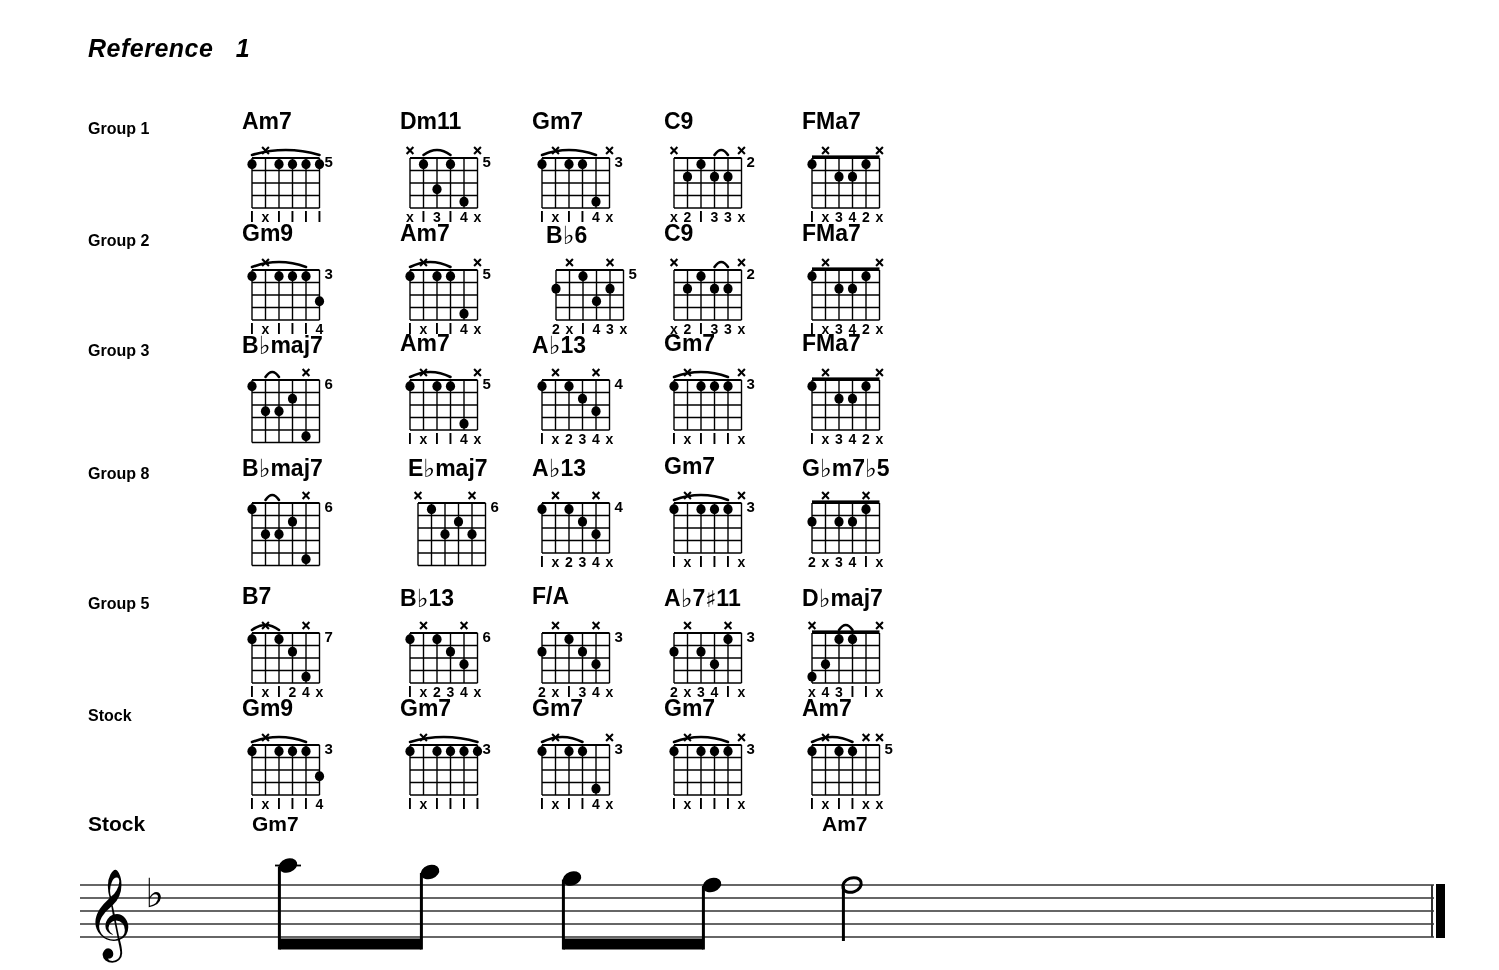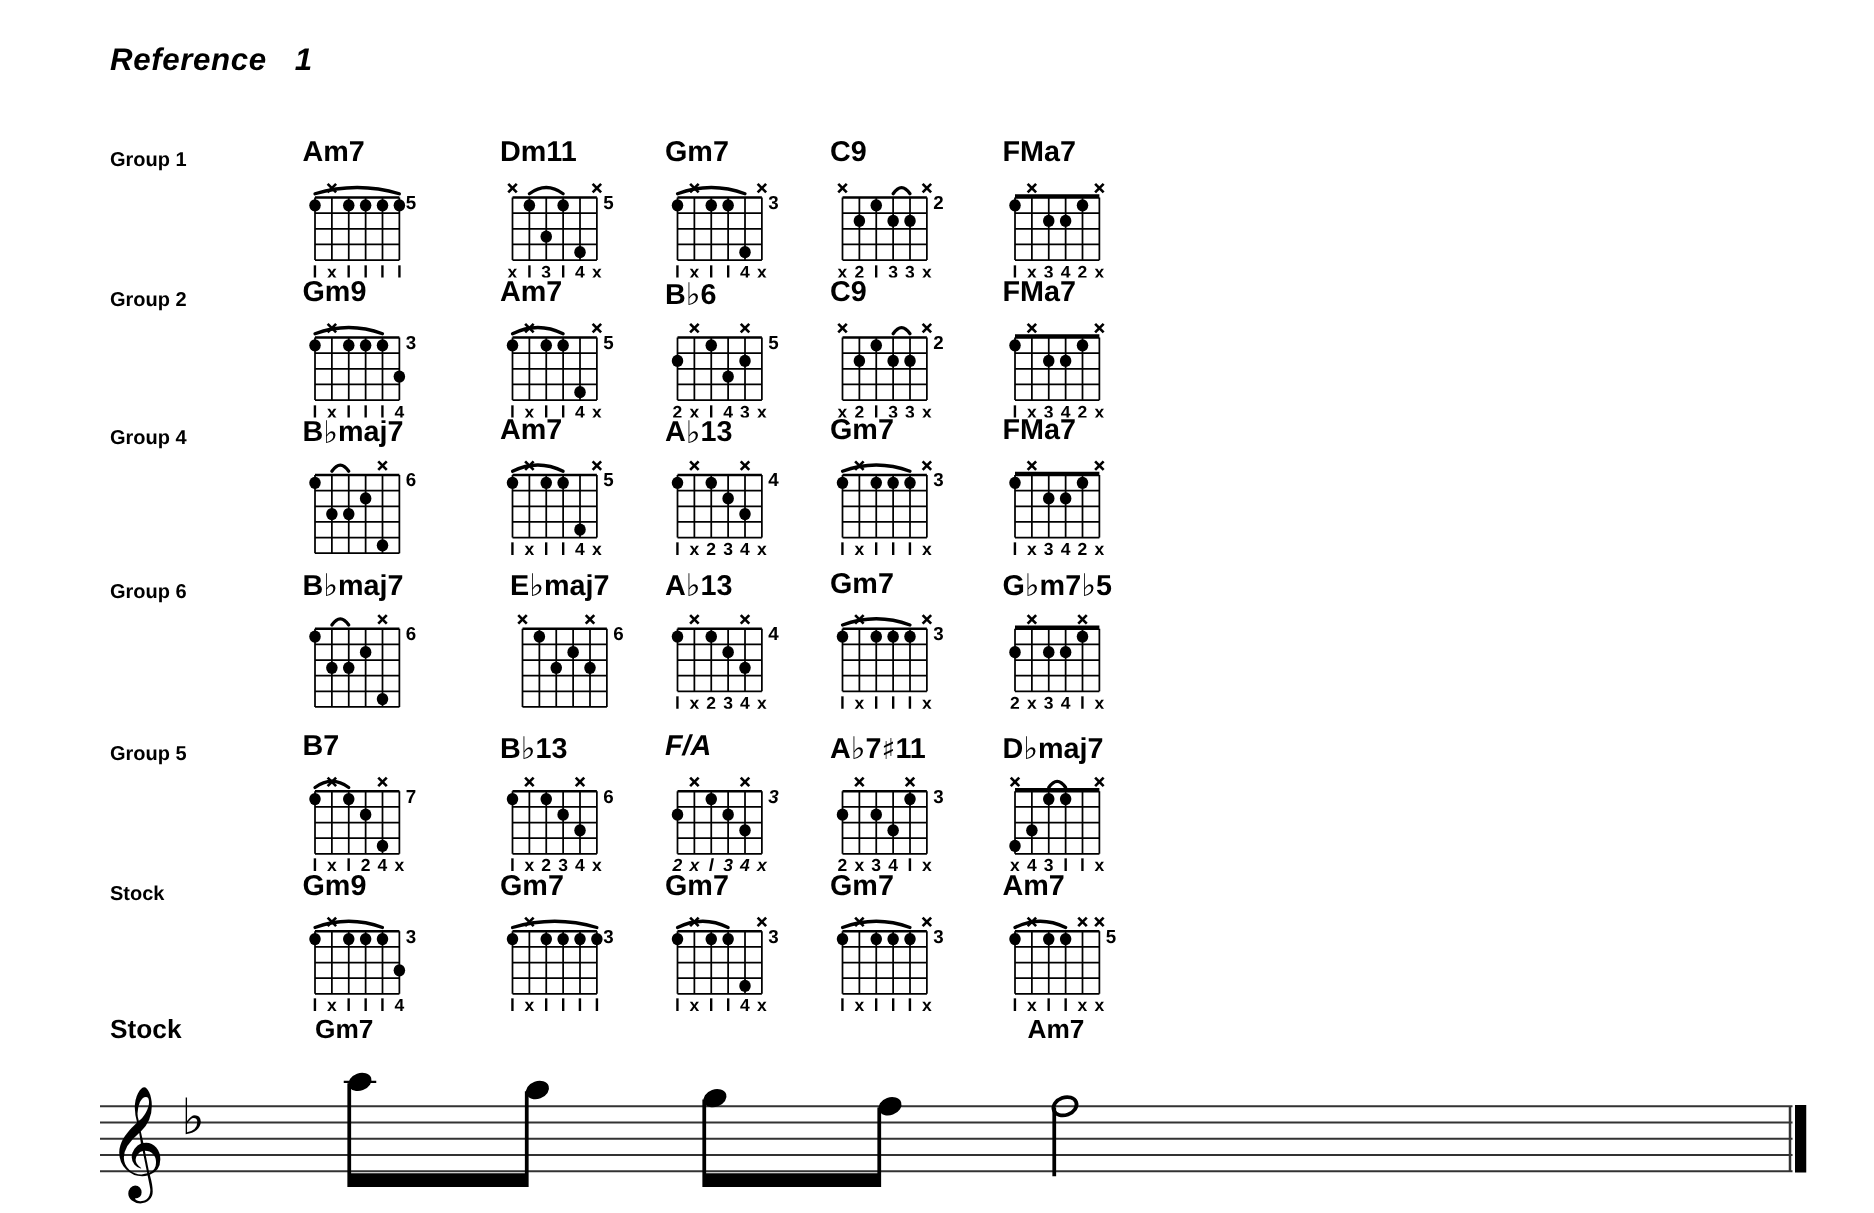--- a/index.html
+++ b/index.html
@@ -396,21 +396,21 @@
             <ellipse cx="66" cy="65.75" rx="4.6" ry="4.9" fill="#000"></ellipse>
             <text x="12" y="86" text-anchor="middle" font-family="&quot;Liberation Sans&quot;, sans-serif" font-size="14" font-weight="bold" fill="#000">l</text>
             <text x="25.5" y="86" text-anchor="middle" font-family="&quot;Liberation Sans&quot;, sans-serif" font-size="14" font-weight="bold" fill="#000">x</text>
             <text x="39" y="86" text-anchor="middle" font-family="&quot;Liberation Sans&quot;, sans-serif" font-size="14" font-weight="bold" fill="#000">l</text>
             <text x="52.5" y="86" text-anchor="middle" font-family="&quot;Liberation Sans&quot;, sans-serif" font-size="14" font-weight="bold" fill="#000">l</text>
             <text x="66" y="86" text-anchor="middle" font-family="&quot;Liberation Sans&quot;, sans-serif" font-size="14" font-weight="bold" fill="#000">4</text>
             <text x="79.5" y="86" text-anchor="middle" font-family="&quot;Liberation Sans&quot;, sans-serif" font-size="14" font-weight="bold" fill="#000">x</text>
           </svg>
         </div>
       </div>
-      <div class="chord-cell" style="left: 526px;">
+      <div class="chord-cell" style="left: 540px;">
         <div class="chord-name"><span>B</span><span class="flat">♭</span><span>6</span></div>
         <div class="diagram-wrap">
           <svg width="150" height="86" viewBox="0 0 150 86">
             <g stroke="#000" stroke-width="2.1">
               <line x1="22.1" y1="11.1" x2="28.9" y2="17.9"></line>
               <line x1="28.9" y1="11.1" x2="22.1" y2="17.9"></line>
             </g>
             <g stroke="#000" stroke-width="2.1">
               <line x1="62.6" y1="11.1" x2="69.4" y2="17.9"></line>
               <line x1="69.4" y1="11.1" x2="62.6" y2="17.9"></line>
@@ -521,21 +521,21 @@
             <text x="25.5" y="86" text-anchor="middle" font-family="&quot;Liberation Sans&quot;, sans-serif" font-size="14" font-weight="bold" fill="#000">x</text>
             <text x="39" y="86" text-anchor="middle" font-family="&quot;Liberation Sans&quot;, sans-serif" font-size="14" font-weight="bold" fill="#000">3</text>
             <text x="52.5" y="86" text-anchor="middle" font-family="&quot;Liberation Sans&quot;, sans-serif" font-size="14" font-weight="bold" fill="#000">4</text>
             <text x="66" y="86" text-anchor="middle" font-family="&quot;Liberation Sans&quot;, sans-serif" font-size="14" font-weight="bold" fill="#000">2</text>
             <text x="79.5" y="86" text-anchor="middle" font-family="&quot;Liberation Sans&quot;, sans-serif" font-size="14" font-weight="bold" fill="#000">x</text>
           </svg>
         </div>
       </div>
     </div>
     <div class="row" style="top: 332px;">
-      <div class="row-label">Group 4</div>
+      <div class="row-label">Group 3</div>
       <div class="chord-cell" style="left: 236px;">
         <div class="chord-name"><span>B</span><span class="flat">♭</span><span>maj7</span></div>
         <div class="diagram-wrap">
           <svg width="150" height="86" viewBox="0 0 150 86">
             <path d="M 25.5 19 Q 32.25 9 39 19" fill="none" stroke="#000" stroke-width="2.6" stroke-linecap="round"></path>
             <g stroke="#000" stroke-width="2.1">
               <line x1="62.6" y1="11.1" x2="69.4" y2="17.9"></line>
               <line x1="69.4" y1="11.1" x2="62.6" y2="17.9"></line>
             </g>
             <g>
@@ -729,21 +729,21 @@
             <text x="25.5" y="86" text-anchor="middle" font-family="&quot;Liberation Sans&quot;, sans-serif" font-size="14" font-weight="bold" fill="#000">x</text>
             <text x="39" y="86" text-anchor="middle" font-family="&quot;Liberation Sans&quot;, sans-serif" font-size="14" font-weight="bold" fill="#000">3</text>
             <text x="52.5" y="86" text-anchor="middle" font-family="&quot;Liberation Sans&quot;, sans-serif" font-size="14" font-weight="bold" fill="#000">4</text>
             <text x="66" y="86" text-anchor="middle" font-family="&quot;Liberation Sans&quot;, sans-serif" font-size="14" font-weight="bold" fill="#000">2</text>
             <text x="79.5" y="86" text-anchor="middle" font-family="&quot;Liberation Sans&quot;, sans-serif" font-size="14" font-weight="bold" fill="#000">x</text>
           </svg>
         </div>
       </div>
     </div>
     <div class="row" style="top: 455px;">
-      <div class="row-label">Group 6</div>
+      <div class="row-label">Group 8</div>
       <div class="chord-cell" style="left: 236px;">
         <div class="chord-name"><span>B</span><span class="flat">♭</span><span>maj7</span></div>
         <div class="diagram-wrap">
           <svg width="150" height="86" viewBox="0 0 150 86">
             <path d="M 25.5 19 Q 32.25 9 39 19" fill="none" stroke="#000" stroke-width="2.6" stroke-linecap="round"></path>
             <g stroke="#000" stroke-width="2.1">
               <line x1="62.6" y1="11.1" x2="69.4" y2="17.9"></line>
               <line x1="69.4" y1="11.1" x2="62.6" y2="17.9"></line>
             </g>
             <g>
@@ -1021,21 +1021,21 @@
             <ellipse cx="66" cy="53.25" rx="4.6" ry="4.9" fill="#000"></ellipse>
             <text x="12" y="86" text-anchor="middle" font-family="&quot;Liberation Sans&quot;, sans-serif" font-size="14" font-weight="bold" fill="#000">l</text>
             <text x="25.5" y="86" text-anchor="middle" font-family="&quot;Liberation Sans&quot;, sans-serif" font-size="14" font-weight="bold" fill="#000">x</text>
             <text x="39" y="86" text-anchor="middle" font-family="&quot;Liberation Sans&quot;, sans-serif" font-size="14" font-weight="bold" fill="#000">2</text>
             <text x="52.5" y="86" text-anchor="middle" font-family="&quot;Liberation Sans&quot;, sans-serif" font-size="14" font-weight="bold" fill="#000">3</text>
             <text x="66" y="86" text-anchor="middle" font-family="&quot;Liberation Sans&quot;, sans-serif" font-size="14" font-weight="bold" fill="#000">4</text>
             <text x="79.5" y="86" text-anchor="middle" font-family="&quot;Liberation Sans&quot;, sans-serif" font-size="14" font-weight="bold" fill="#000">x</text>
           </svg>
         </div>
       </div>
-      <div class="chord-cell" style="left: 526px; font-style: italic;">
+      <div class="chord-cell" style="left: 526px;">
         <div class="chord-name"><span>F/A</span></div>
         <div class="diagram-wrap">
           <svg width="150" height="86" viewBox="0 0 150 86">
             <g stroke="#000" stroke-width="2.1">
               <line x1="22.1" y1="11.1" x2="28.9" y2="17.9"></line>
               <line x1="28.9" y1="11.1" x2="22.1" y2="17.9"></line>
             </g>
             <g stroke="#000" stroke-width="2.1">
               <line x1="62.6" y1="11.1" x2="69.4" y2="17.9"></line>
               <line x1="69.4" y1="11.1" x2="62.6" y2="17.9"></line>

